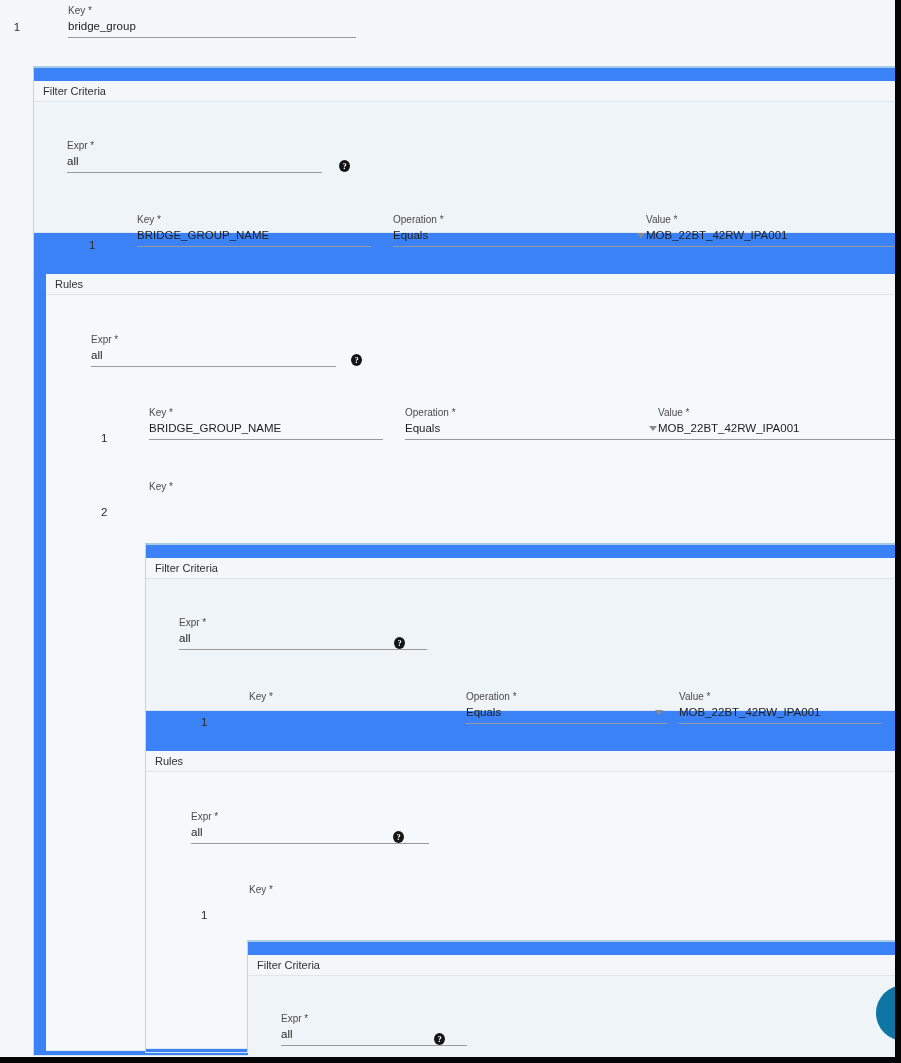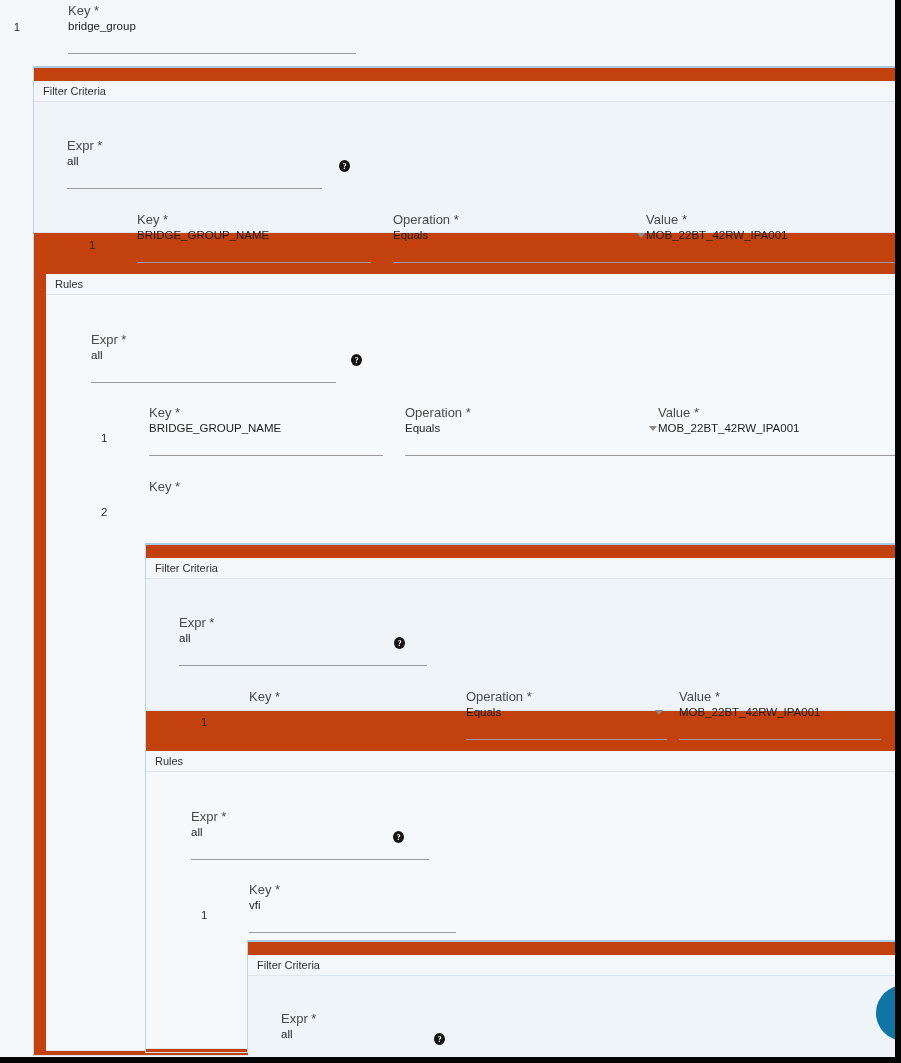--- a/index.html
+++ b/index.html
@@ -57,31 +57,31 @@
     font-size: 11.5px;
     color: #303030;
     padding-top: 17px;
   }
 
   .field {
     position: relative;
     padding-top: 0;
   }
   .field-label {
-    font-size: 13px;
+    font-size: 10px;
     color: #4a4a4a;
     line-height: 14px;
     white-space: nowrap;
   }
   .field-value {
     font-size: 11.5px;
     color: #1c1c1c;
     line-height: 17px;
     border-bottom: 1px solid #9a9a9a;
-    padding-bottom: 18px;
+    padding-bottom: 2px;
     white-space: nowrap;
     overflow: hidden;
     position: relative;
   }
 
   
   .caret {
     position: absolute;
     right: 4px;
     top: 6px;
@@ -113,21 +113,21 @@
     gap: 13px;
     color: #404040;
     font-size: 16px;
     line-height: 16px;
     font-family: "Liberation Sans", sans-serif;
   }
   .pm span { cursor: pointer; user-select: none; }
 
   
   .panel {
-    background: #c2410c;
+    background: #3b82f6;
     border-top: 2px solid #a7cde6;
     border-left: 1px solid #b9d6ea;
     border-right: 1px solid #d7e4ec;
     border-bottom: 1px solid #d7e4ec;
     position: relative;
   }
   .section {
     position: relative;
   }
   .section-title {
@@ -267,21 +267,20 @@
               <div class="field" style="position:absolute;left:45px;top:38px;width:238px;">
                 <div class="field-label">Expr *</div>
                 <div class="field-value">all</div>
               </div>
               <div class="help-icon" style="left:247px;top:59px;">?</div>
 
               <div style="position:absolute;left:0;top:111px;width:798px;">
                 <div style="position:absolute;left:55px;top:26px;font-size:11.5px;">1</div>
                 <div class="field" style="position:absolute;left:103px;top:0;width:207px;">
                   <div class="field-label">Key *</div>
-                  <div class="field-value">vfi</div>
                 </div>
                 <div class="pm" style="left:752px;top:18px;">
                   <span>+</span>
 
                 </div>
               </div>
 
               <div class="panel" style="position:absolute;left:101px;top:168px;width:700px;height:112px;">
                 <div class="section" style="position:absolute;left:0;top:13px;width:698px;">
                   <div class="section-title">Filter Criteria</div>

